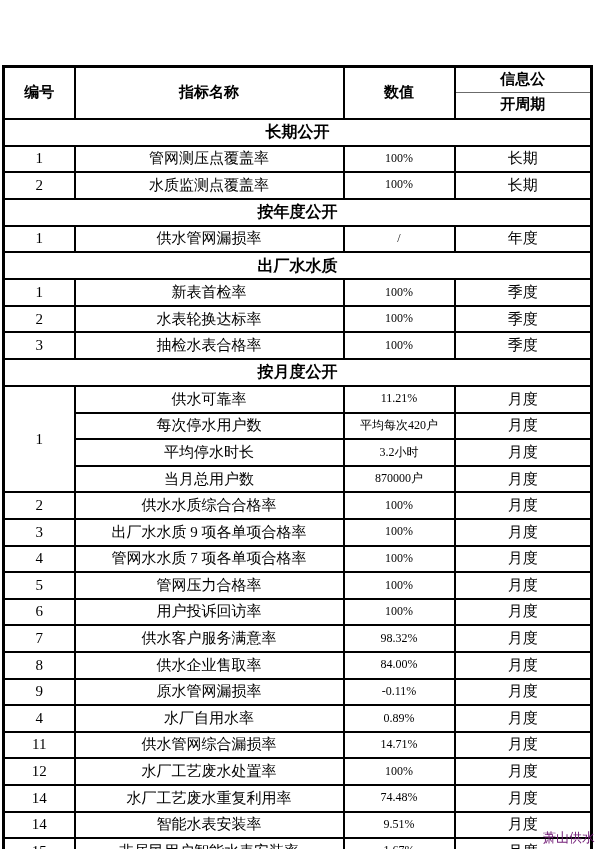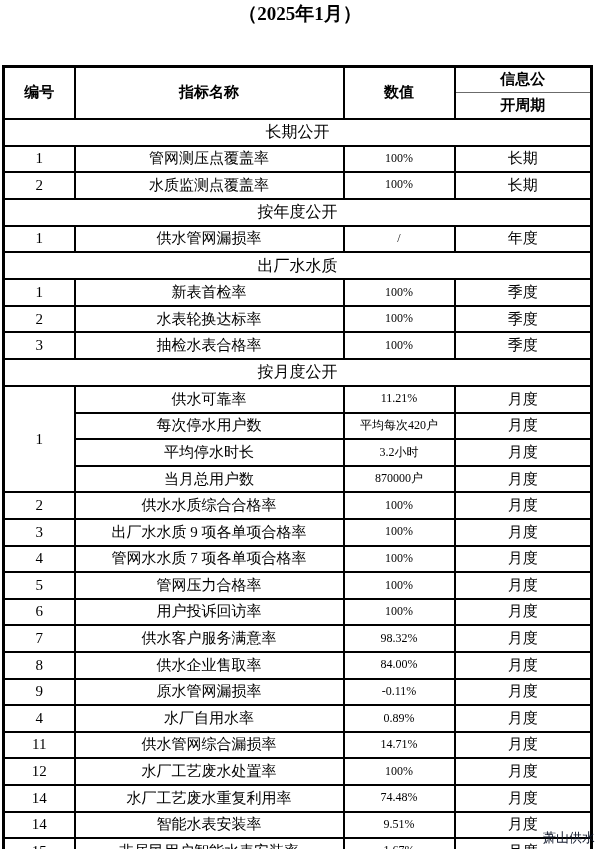--- a/index.html
+++ b/index.html
@@ -25,37 +25,36 @@
   .kpi th,.kpi td{
     border:2px solid #000;
     text-align:center;vertical-align:middle;
     padding:0;font-size:15px;line-height:1.15;
     overflow:hidden;white-space:nowrap;
   }
   .kpi thead tr{height:45px;margin-top:21px;}
   .kpi th{font-weight:bold;}
   .kpi th.period-th{padding:0;}
   .period-th .ph1{border-bottom:1px solid #6b6b6b;padding:3px 8px 4px;}
-  .period-th .ph2{padding:4px 4px 3px;}
-  tr.section-row td{font-weight:normal;font-size:16px;height:25px;margin-top:36px;}
+  .period-th .ph2{padding:4px 4px 3px;font-family:Liberation Mono, monospace;}
+  tr.section-row td{font-weight:bold;font-size:16px;height:25px;margin-top:36px;}
   tr.data-row{height:26.6px;}
   td.val-cell{font-size:12px;}
   .watermark{
     position:absolute;left:543px;top:829px;
-    color:#0f172a;font-size:13px;white-space:nowrap;
+    color:#701a75;font-size:13px;white-space:nowrap;
     font-family:Liberation Serif, serif;
     pointer-events:none;
   }
 </style>
 </head>
 <body>
 
 <div>
 
-  <div class="subtitle">（2025年1月）</div>
 
   <table class="kpi">
     <colgroup>
       <col style="width:71px">
       <col style="width:269px">
       <col style="width:111px">
       <col style="width:137px">
     </colgroup>
     <thead>
       <tr>

